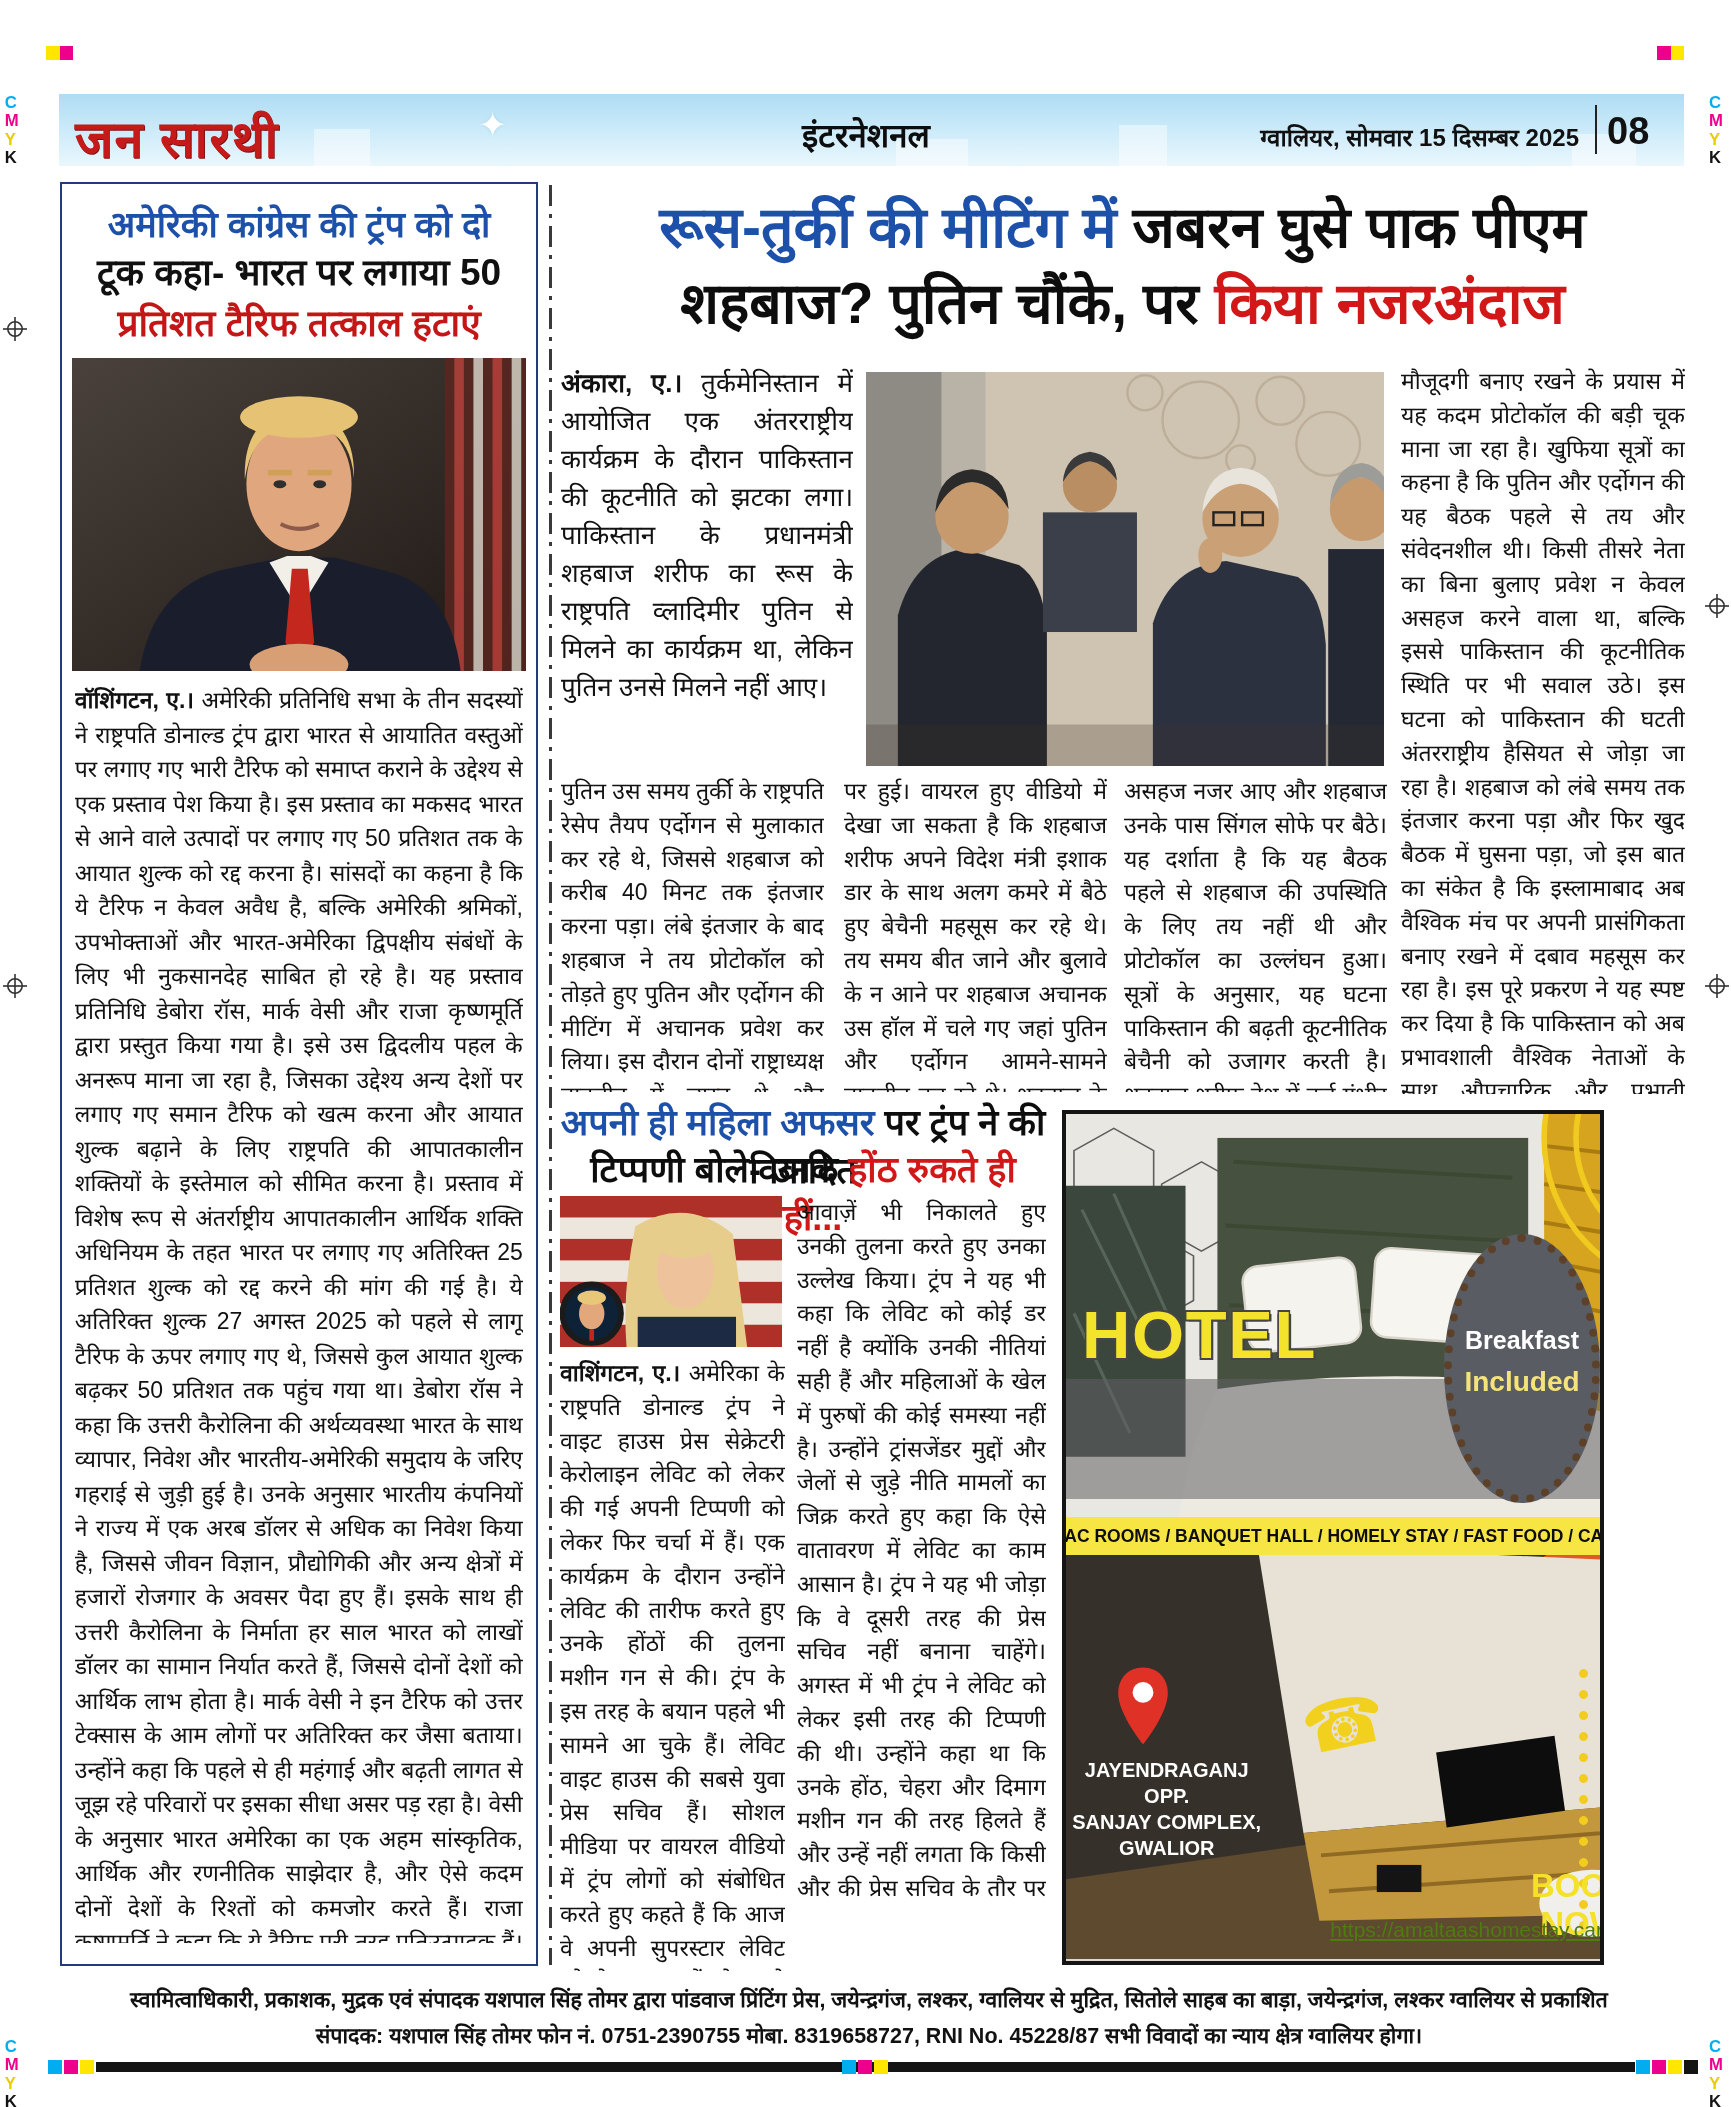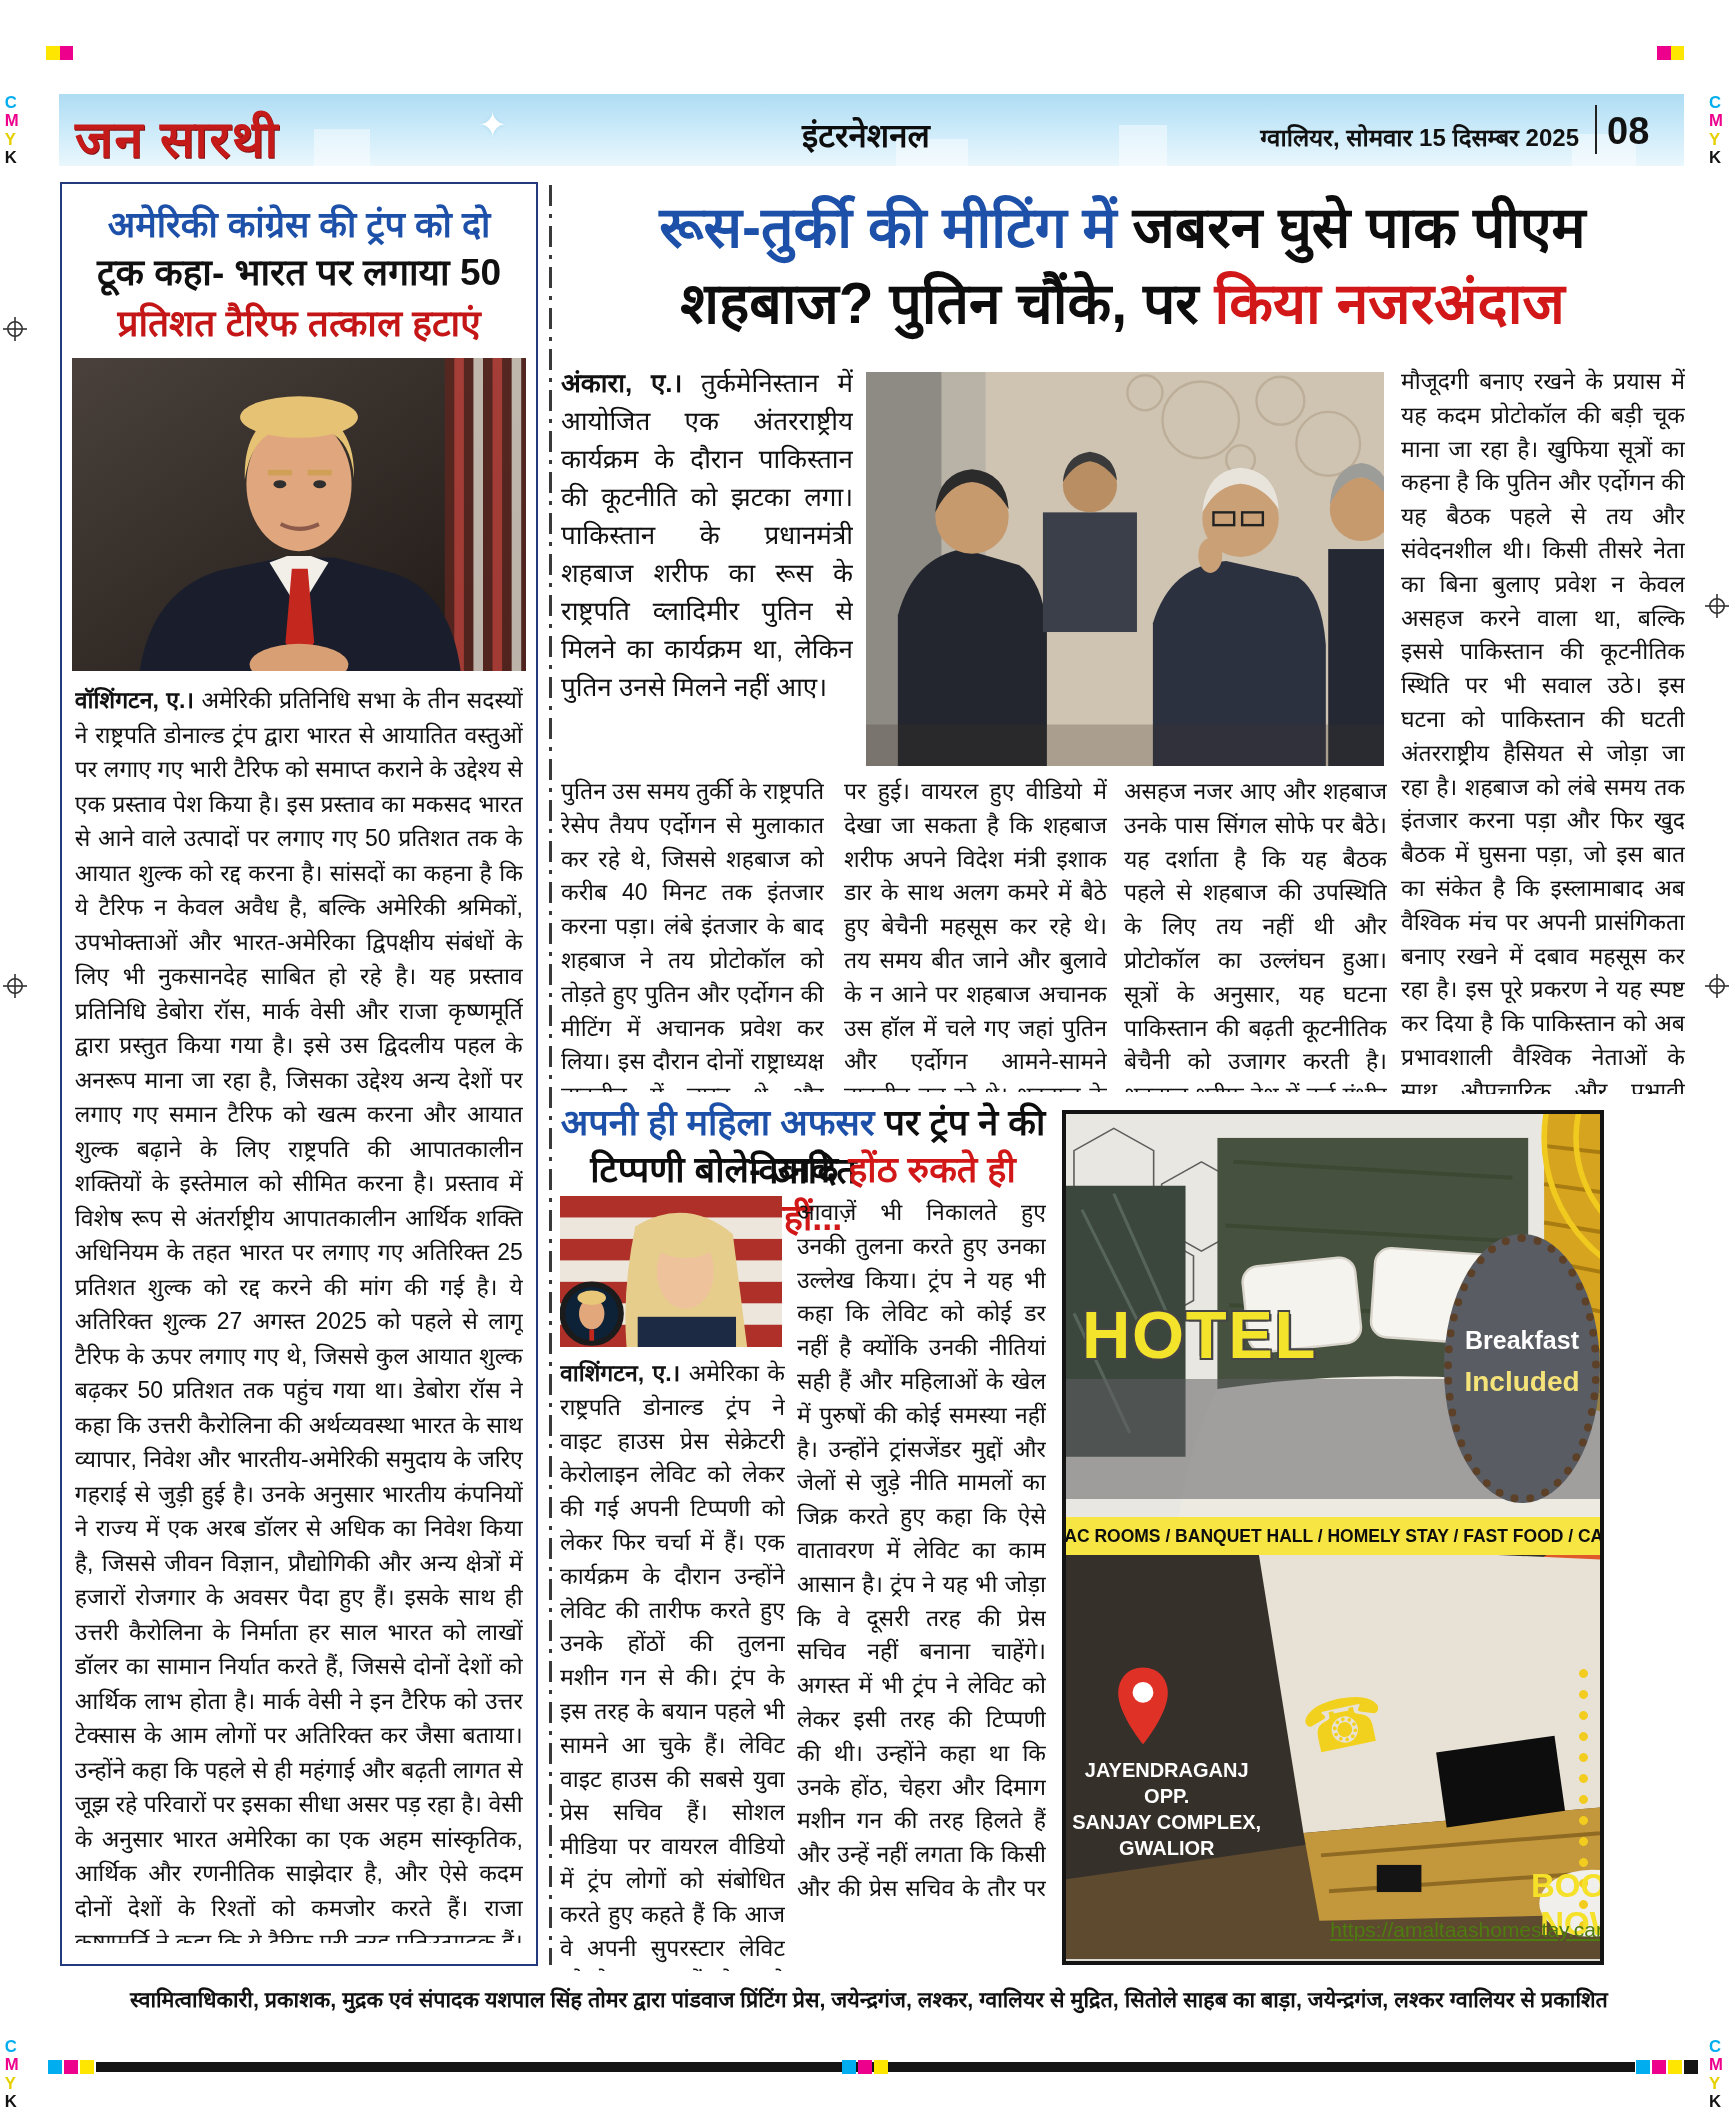--- a/index.html
+++ b/index.html
@@ -310,20 +310,21 @@
       <div>JAYENDRAGANJ OPP.</div>
       <div>SANJAY COMPLEX,</div>
       <div>GWALIOR</div>
     </div>
     <div class="abs phicon">☎</div>
     <div class="abs booknow">BOOK NOW</div>
     <div class="abs adurl">https://amaltaashomestay.carrd.co</div>
   </div>
 
   <div class="abs f1">स्वामित्वाधिकारी, प्रकाशक, मुद्रक एवं संपादक यशपाल सिंह तोमर द्वारा पांडवाज प्रिंटिंग प्रेस, जयेन्द्रगंज, लश्कर, ग्वालियर से मुद्रित, सितोले साहब का बाड़ा, जयेन्द्रगंज, लश्कर ग्वालियर से प्रकाशित</div>
+  <div class="abs f2">संपादक: यशपाल सिंह तोमर फोन नं. 0751-2390755 मोबा. 8319658727, RNI No. 45228/87 सभी विवादों का न्याय क्षेत्र ग्वालियर होगा।</div>
   <div class="abs brule"></div>
   <div class="abs sqgrp" style="left:48px;">
       <span class="sq csq"></span>
       <span class="sq msq"></span>
       <span class="sq ysq"></span>
     </div>
   <div class="abs sqgrp" style="left:842px;">
       <span class="sq csq"></span>
       <span class="sq msq"></span>
       <span class="sq ysq"></span>

